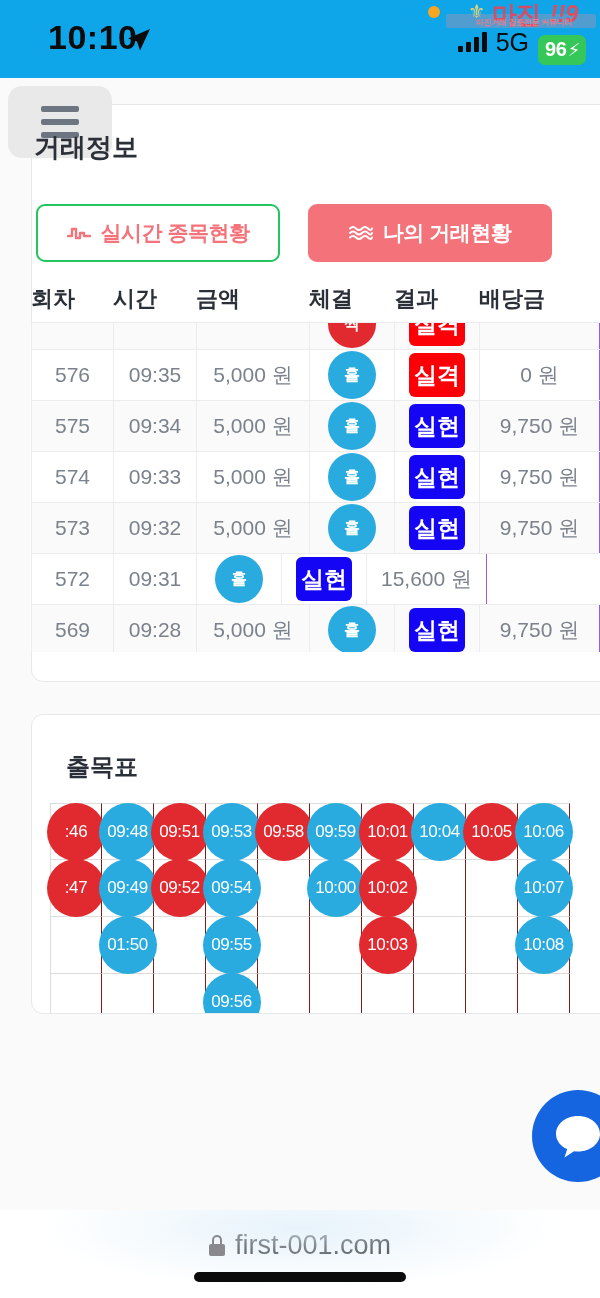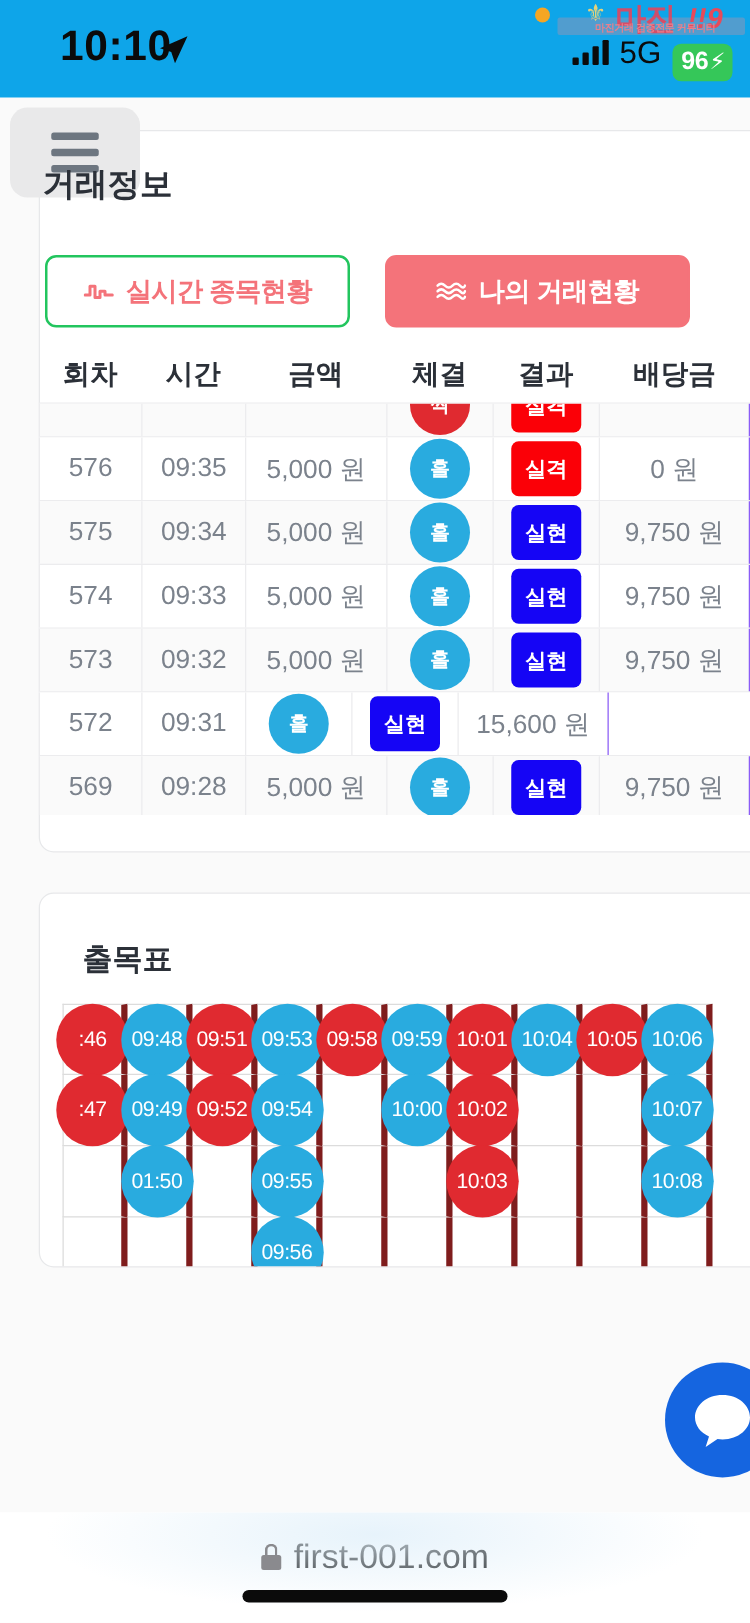--- a/index.html
+++ b/index.html
@@ -110,21 +110,21 @@
   .tab-outline { background: #fff; border: 2px solid #22c55e; color: #f4737a; text-align: right; }
   .tab-filled  { background: #f4737a; border: 2px solid #f4737a; color: #fff; }
   .tab svg { display: block; }
 
   
   .thead {
     position: absolute; left: 31px; top: 200px; width: 569px; height: 42px;
     display: flex; align-items: center;
   }
   .thead .th {
-    font-size: 22px; font-weight: 700; color: #2b3038; text-align: center;
+    font-size: 22px; font-weight: 700; color: #2b3038; 
   }
   .c0 { width: 82px; } .c1 { width: 83px; } .c2 { width: 113px; }
   .c3 { width: 85px; } .c4 { width: 85px; } .c5 { width: 121px; }
 
   .tbl-wrap {
     position: absolute; left: 31px; top: 244px; width: 569px; height: 330px;
     overflow: hidden; border-top: 1px solid #ececee;
   }
   .tbl { position: absolute; left: 0; top: -24px; width: 569px; }
   .row {
@@ -142,41 +142,41 @@
   .chip {
     width: 48px; height: 48px; border-radius: 50%;
     display: flex; align-items: center; justify-content: center;
     color: #fff; font-size: 16px; font-weight: 700;
   }
   .chip.odd  { background: #29abdf; }
   .chip.even { background: #e02a30; }
   .badge {
     width: 56px; height: 44px; border-radius: 6px;
     display: flex; align-items: center; justify-content: center;
-    color: #fff; font-size: 17px; font-weight: 700;
+    color: #fff; font-size: 23px; font-weight: 700;
   }
   .badge.loss { background: #fb0007; }
   .badge.win  { background: #1505f5; }
 
   
   .card2 {
     position: absolute; left: 31px; right: -20px; top: 636px; height: 300px;
     background: #fff; border: 1px solid #e7e8ea; border-radius: 12px;
     overflow: hidden;
   }
   .card2-title {
     position: absolute; left: 34px; top: 36px;
     font-size: 24px; font-weight: 700; color: #2b3038;
   }
   .grid {
     position: absolute; left: 18px; top: 88px; width: 572px;
   }
   .grow { display: flex; height: 57px; }
   .gcell {
-    width: 52px; height: 57px; border-right: 5px solid #7f1d1d; border-bottom: 1px solid #dcdcdc;
+    width: 52px; height: 57px; border-right: 1px solid #7f1d1d; border-bottom: 1px solid #dcdcdc;
     position: relative;
   }
   .grow:first-child .gcell { border-top: 1px solid #dcdcdc; }
   .grow .gcell:first-child { border-left: 1px solid #dcdcdc; }
   .ball {
     position: absolute; left: 50%; top: 50%; transform: translate(-50%,-50%);
     width: 58px; height: 58px; border-radius: 50%;
     display: flex; align-items: center; justify-content: center;
     color: #fff; font-size: 17px; letter-spacing: -.4px;
   }

